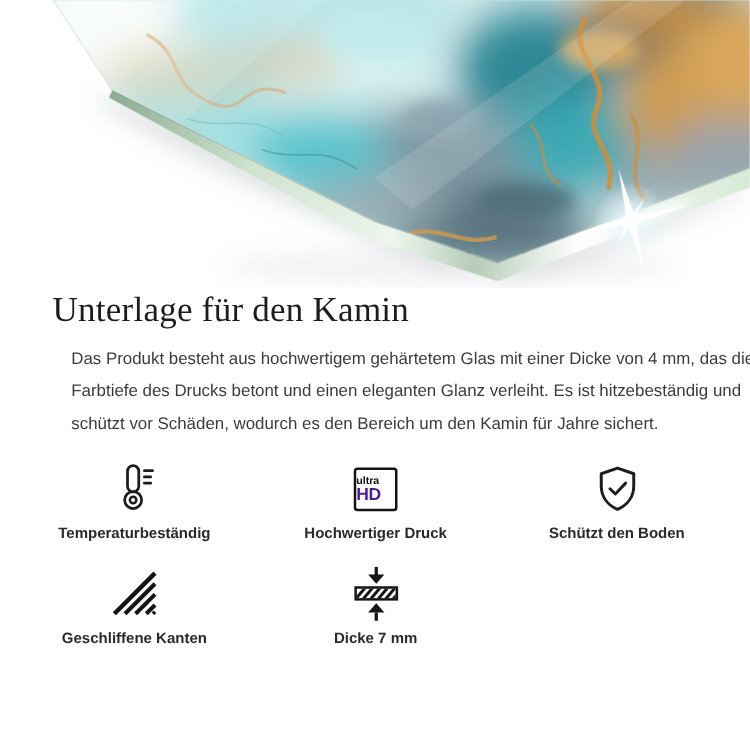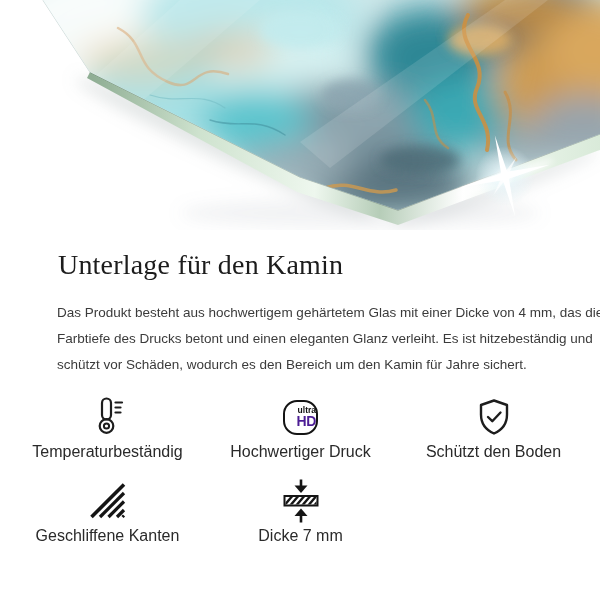--- a/index.html
+++ b/index.html
@@ -6,35 +6,35 @@
   body{
     width:600px;height:600px;background:#ffffff;overflow:hidden;
     font-family:"Liberation Sans",sans-serif;
     -webkit-font-smoothing:antialiased;
   }
   .hero{position:relative;width:600px;height:230px;background:#ffffff;}
   .hero svg{display:block;}
   .content{padding:0 0 0 42px;}
   .title{
     font-family:"Liberation Serif",serif;font-weight:400;color:#1c1c1c;
-    font-size:28px;line-height:38px;margin:16px;letter-spacing:.2px;
+    font-size:28px;line-height:38px;margin:0;letter-spacing:.2px;
   }
   .title span{display:block;}
   .desc{margin:6px 0 0 0;color:#3b3b3b;font-size:13.5px;line-height:26px;}
   .desc span{display:block;white-space:nowrap;margin-left:15px;}
   .features{
     margin:17px 0 0 -31px;
     display:grid;grid-template-columns:repeat(3,193px);row-gap:20px;
   }
   .feature{display:flex;flex-direction:column;align-items:center;}
   .icon-slot{height:44px;display:flex;align-items:center;justify-content:center;}
-  .feature-label{margin-top:6px;font-size:16px;line-height:14px;color:#2a2a2a;}
+  .feature-label{margin-top:6px;font-size:12px;line-height:14px;color:#2a2a2a;font-weight:bold;}
   .uhd-box{
-    width:31px;height:31px;border:2.5px solid #141414;border-radius:14px;
-    display:flex;flex-direction:column;align-items:flex-end;justify-content:center;
+    width:31px;height:31px;border:2.5px solid #141414;border-radius:3px;
+    display:flex;flex-direction:column;align-items:flex-start;justify-content:center;
     background:#fff;
   }
   .uhd-top{font-size:8.5px;font-weight:700;line-height:9px;color:#111;}
   .uhd-bottom{font-size:14px;font-weight:700;line-height:13px;color:#4c1d95;letter-spacing:-.3px;}
   .ico{stroke:#1d1d1d;fill:none;}
 </style>
 </head>
 <body>
 
 <div class="hero">

